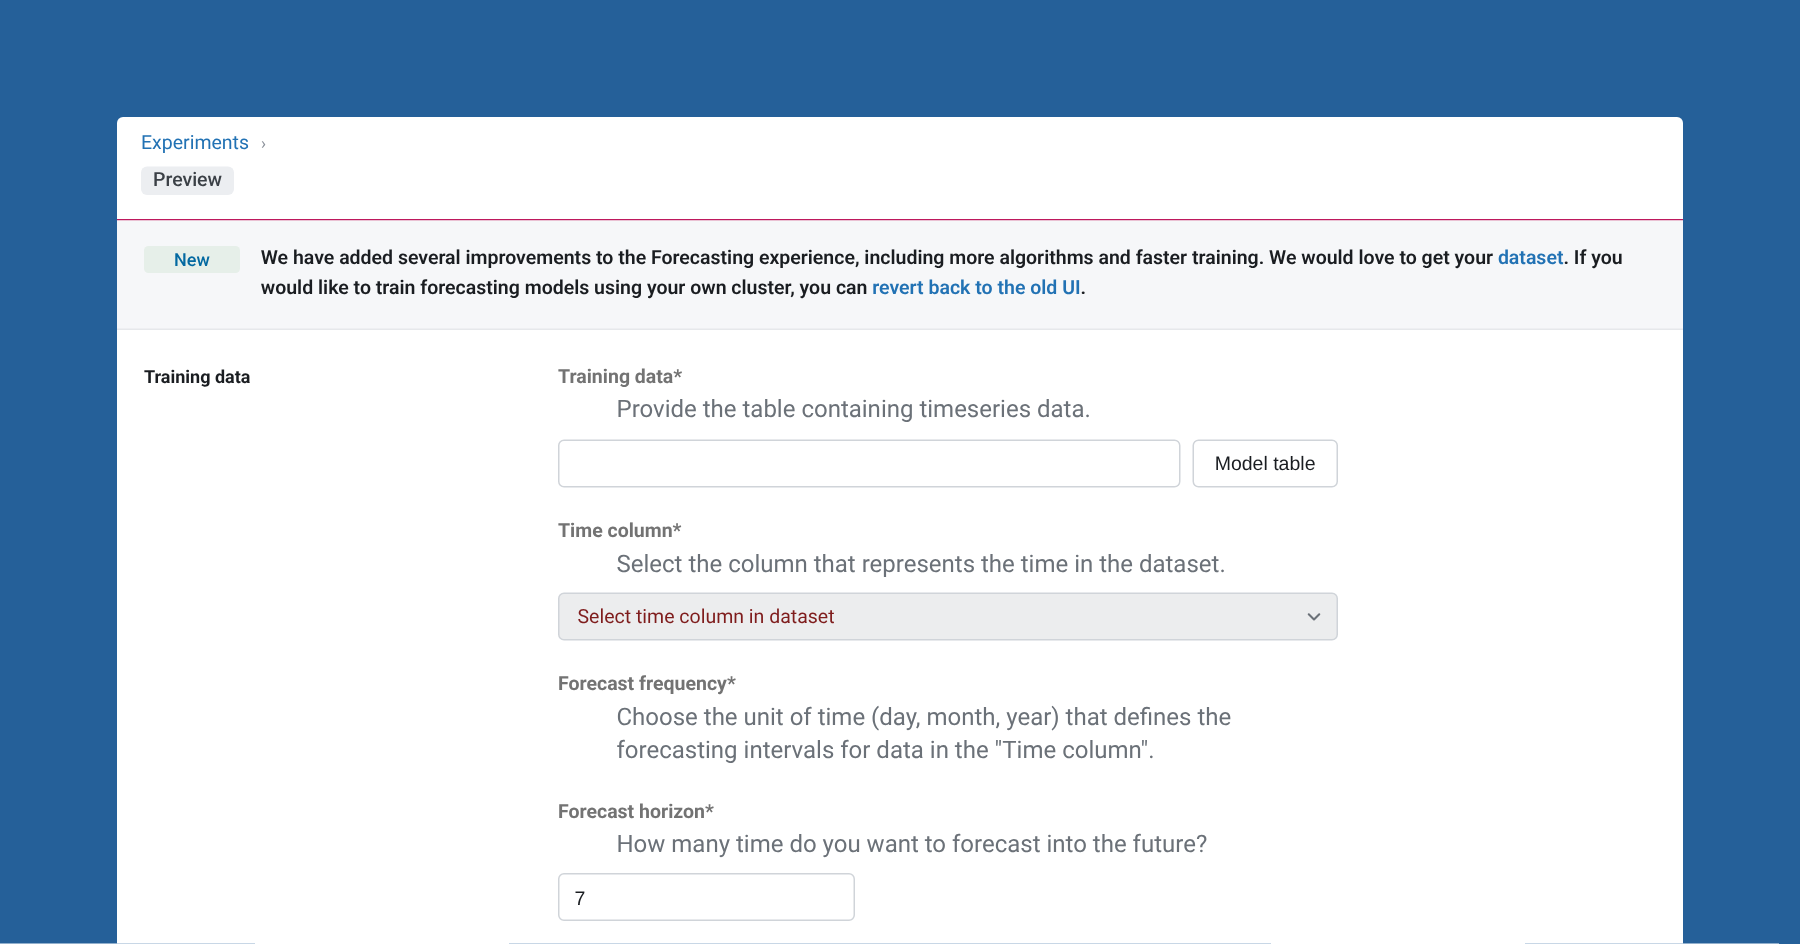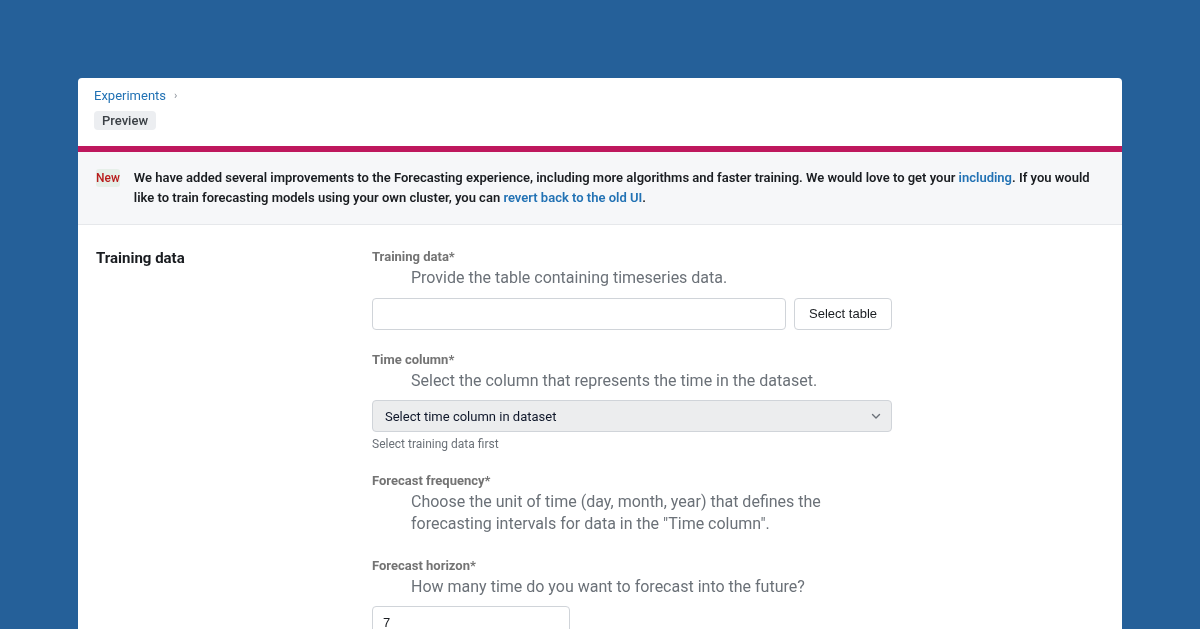--- a/index.html
+++ b/index.html
@@ -19,21 +19,21 @@
       left: 78px;
       top: 78px;
       right: 78px;
       bottom: 0;
       background: #ffffff;
       border-radius: 4px 4px 0 0;
       overflow: hidden;
     }
     .header-section {
       padding: 10px 16px 16px 16px;
-      border-bottom: 6px solid #be185d;
+      border-bottom: 1px solid #be185d;
     }
     .breadcrumb {
       display: flex;
       align-items: center;
       gap: 8px;
       font-size: 13px;
       color: #2272B4;
       margin-bottom: 8px;
     }
     .breadcrumb-link {
@@ -66,23 +66,23 @@
     .banner {
       background: #f6f7f9;
       border-bottom: 1px solid #e6e8eb;
       padding: 16px 18px 16px 18px;
       display: flex;
       align-items: flex-start;
       gap: 14px;
     }
     .new-badge {
       background: #e6efe9;
-      color: #b91c1c;
+      color: #0369a1;
       font-size: 12px;
-      padding: 2px 0;
+      padding: 2px 20px;
       border-radius: 3px;
       font-weight: 500;
       flex-shrink: 0;
       margin-top: 1px;
     }
     .banner-text {
       font-size: 13px;
       font-weight: 600;
       color: #1a1d21;
       line-height: 1.55;
@@ -94,21 +94,21 @@
     }
     .content {
       display: flex;
       padding: 24px 18px 0 18px;
     }
     .section-label-col {
       width: 276px;
       flex-shrink: 0;
     }
     .section-label {
-      font-size: 15px;
+      font-size: 12px;
       font-weight: 700;
       color: #1a1d21;
     }
     .form-col {
       flex: 1;
       max-width: 520px;
     }
     .form-group {
       margin-bottom: 22px;
     }
@@ -166,21 +166,21 @@
       cursor: pointer;
       background: #fff;
       color: #1a1d21;
     }
     .select-control.disabled {
       background: #ecedee;
       color: #6b7178;
       cursor: default;
     }
     .select-placeholder {
-      color: #0f172a;
+      color: #7f1d1d;
     }
     .chevron-icon {
       position: absolute;
       right: 10px;
       top: 50%;
       transform: translateY(-50%);
       pointer-events: none;
     }
     .chevron-icon svg {
       display: block;
@@ -202,54 +202,53 @@
       <span class="breadcrumb-chevron">›</span>
     </div>
     <div class="title-row">
       <span class="preview-badge">Preview</span>
     </div>
   </div>
 
   <div class="banner">
     <span class="new-badge">New</span>
     <div class="banner-text">
-      <span>We have added several improvements to the Forecasting experience, including more algorithms and faster training. We would love to get your </span><a>including</a><span>. If you would like to train forecasting models using your own cluster, you can </span><a>revert back to the old UI</a><span>.</span>
+      <span>We have added several improvements to the Forecasting experience, including more algorithms and faster training. We would love to get your </span><a>dataset</a><span>. If you would like to train forecasting models using your own cluster, you can </span><a>revert back to the old UI</a><span>.</span>
     </div>
   </div>
 
   <div class="content">
     <div class="section-label-col">
       <div class="section-label">Training data</div>
     </div>
 
     <div class="form-col">
 
       <div class="form-group">
         <label class="field-label">Training data*</label>
         <div class="field-description">Provide the table containing timeseries data.</div>
         <div class="input-row">
           <input type="text" class="text-input" value="" style="">
-          <button class="btn">Select table</button>
+          <button class="btn">Model table</button>
         </div>
       </div>
 
       <div class="form-group">
         <label class="field-label">Time column*</label>
         <div class="field-description">Select the column that represents the time in the dataset.</div>
         <div class="select-wrap">
           <div class="select-control disabled">
             <span class="select-placeholder">Select time column in dataset</span>
           </div>
           <span class="chevron-icon">
             <svg width="12" height="12" viewBox="0 0 12 12">
                 <path d="M2.5 4.5 L6 8 L9.5 4.5" stroke="#6b7178" stroke-width="1.4" fill="none" stroke-linecap="round" stroke-linejoin="round"></path>
               </svg>
           </span>
         </div>
-        <div class="helper-text">Select training data first</div>
       </div>
 
       <div class="form-group">
         <label class="field-label">Forecast frequency*</label>
         <div class="field-description">Choose the unit of time (day, month, year) that defines the forecasting intervals for data in the "Time column".</div>
       </div>
 
       <div class="form-group">
         <label class="field-label">Forecast horizon*</label>
         <div class="field-description">How many time do you want to forecast into the future?</div>

